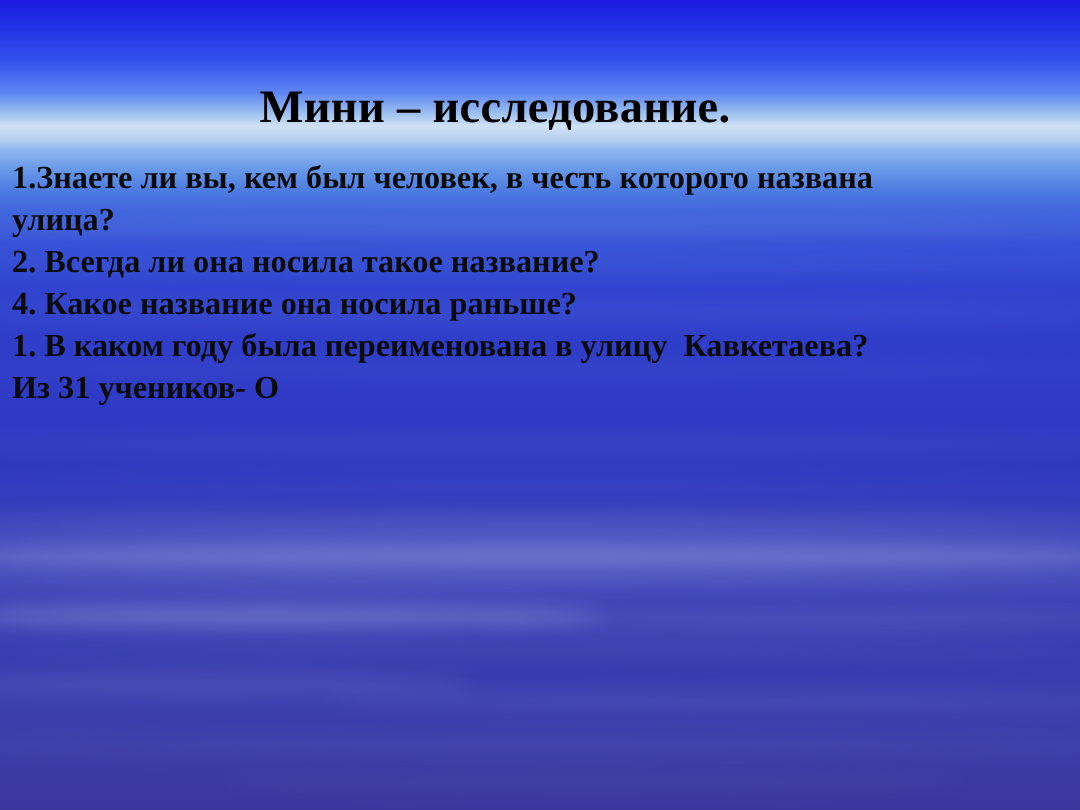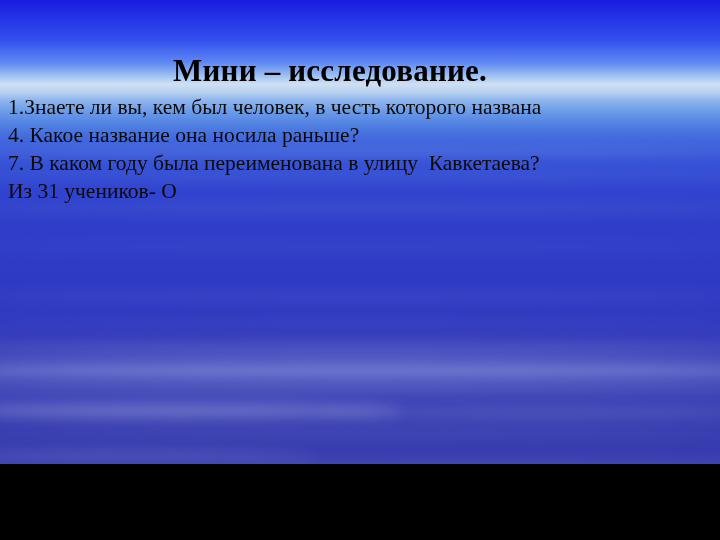--- a/index.html
+++ b/index.html
@@ -3,21 +3,21 @@
 <meta charset="utf-8">
 <style>
   html, body {
     margin: 0;
     padding: 0;
     background: #000;
   }
   #slide {
     position: relative;
     width: 720px;
-    height: 464px;
+    height: 540px;
     overflow: hidden;
     font-family: "Liberation Serif", "DejaVu Serif", serif;
     
     background:
       linear-gradient(to bottom,
         #1a1ae0 0px,
         #2333e6 18px,
         #3350ee 40px,
         #5d86f2 62px,
         #9fc2f0 76px,
@@ -69,22 +69,23 @@
     font-weight: bold;
     color: #000000;
     letter-spacing: .2px;
     white-space: nowrap;
   }
 
   
   #body {
     position: absolute;
     left: 8px;
-    top: 93px;
+    top: 104px;
     width: 704px;
+    font-weight: bold;
   }
   .line {
     font-size: 21.5px;
     line-height: 28px;
     color: #0a0a0a;
     white-space: pre;
   }
 </style>
 </head>
 <body>
@@ -107,18 +108,20 @@
     <div class="streak" style="top:450px;height:12px;left:-6%;width:50%;background:#8f95d8;opacity:.26;"></div>
     <div class="streak" style="top:462px;height:10px;left:30%;width:76%;background:#7d84cc;opacity:.22;"></div>
     <div class="streak" style="top:492px;height:11px;background:#767ec6;opacity:.18;"></div>
     <div class="streak" style="top:516px;height:10px;left:20%;width:70%;background:#6f76bf;opacity:.14;"></div>
   </div>
 
   <div id="title">Мини – исследование.</div>
 
   <div id="body">
     <div class="line">1.Знаете ли вы, кем был человек, в честь которого названа</div>
+    <div class="line">улица?</div>
+    <div class="line">2. Всегда ли она носила такое название?</div>
     <div class="line">4. Какое название она носила раньше?</div>
-    <div class="line">7. В каком году была переименована в улицу  Кавкетаева?</div>
+    <div class="line">1. В каком году была переименована в улицу  Кавкетаева?</div>
     <div class="line">Из 31 учеников- О</div>
   </div>
 
 </div>
 
 </body></html>

